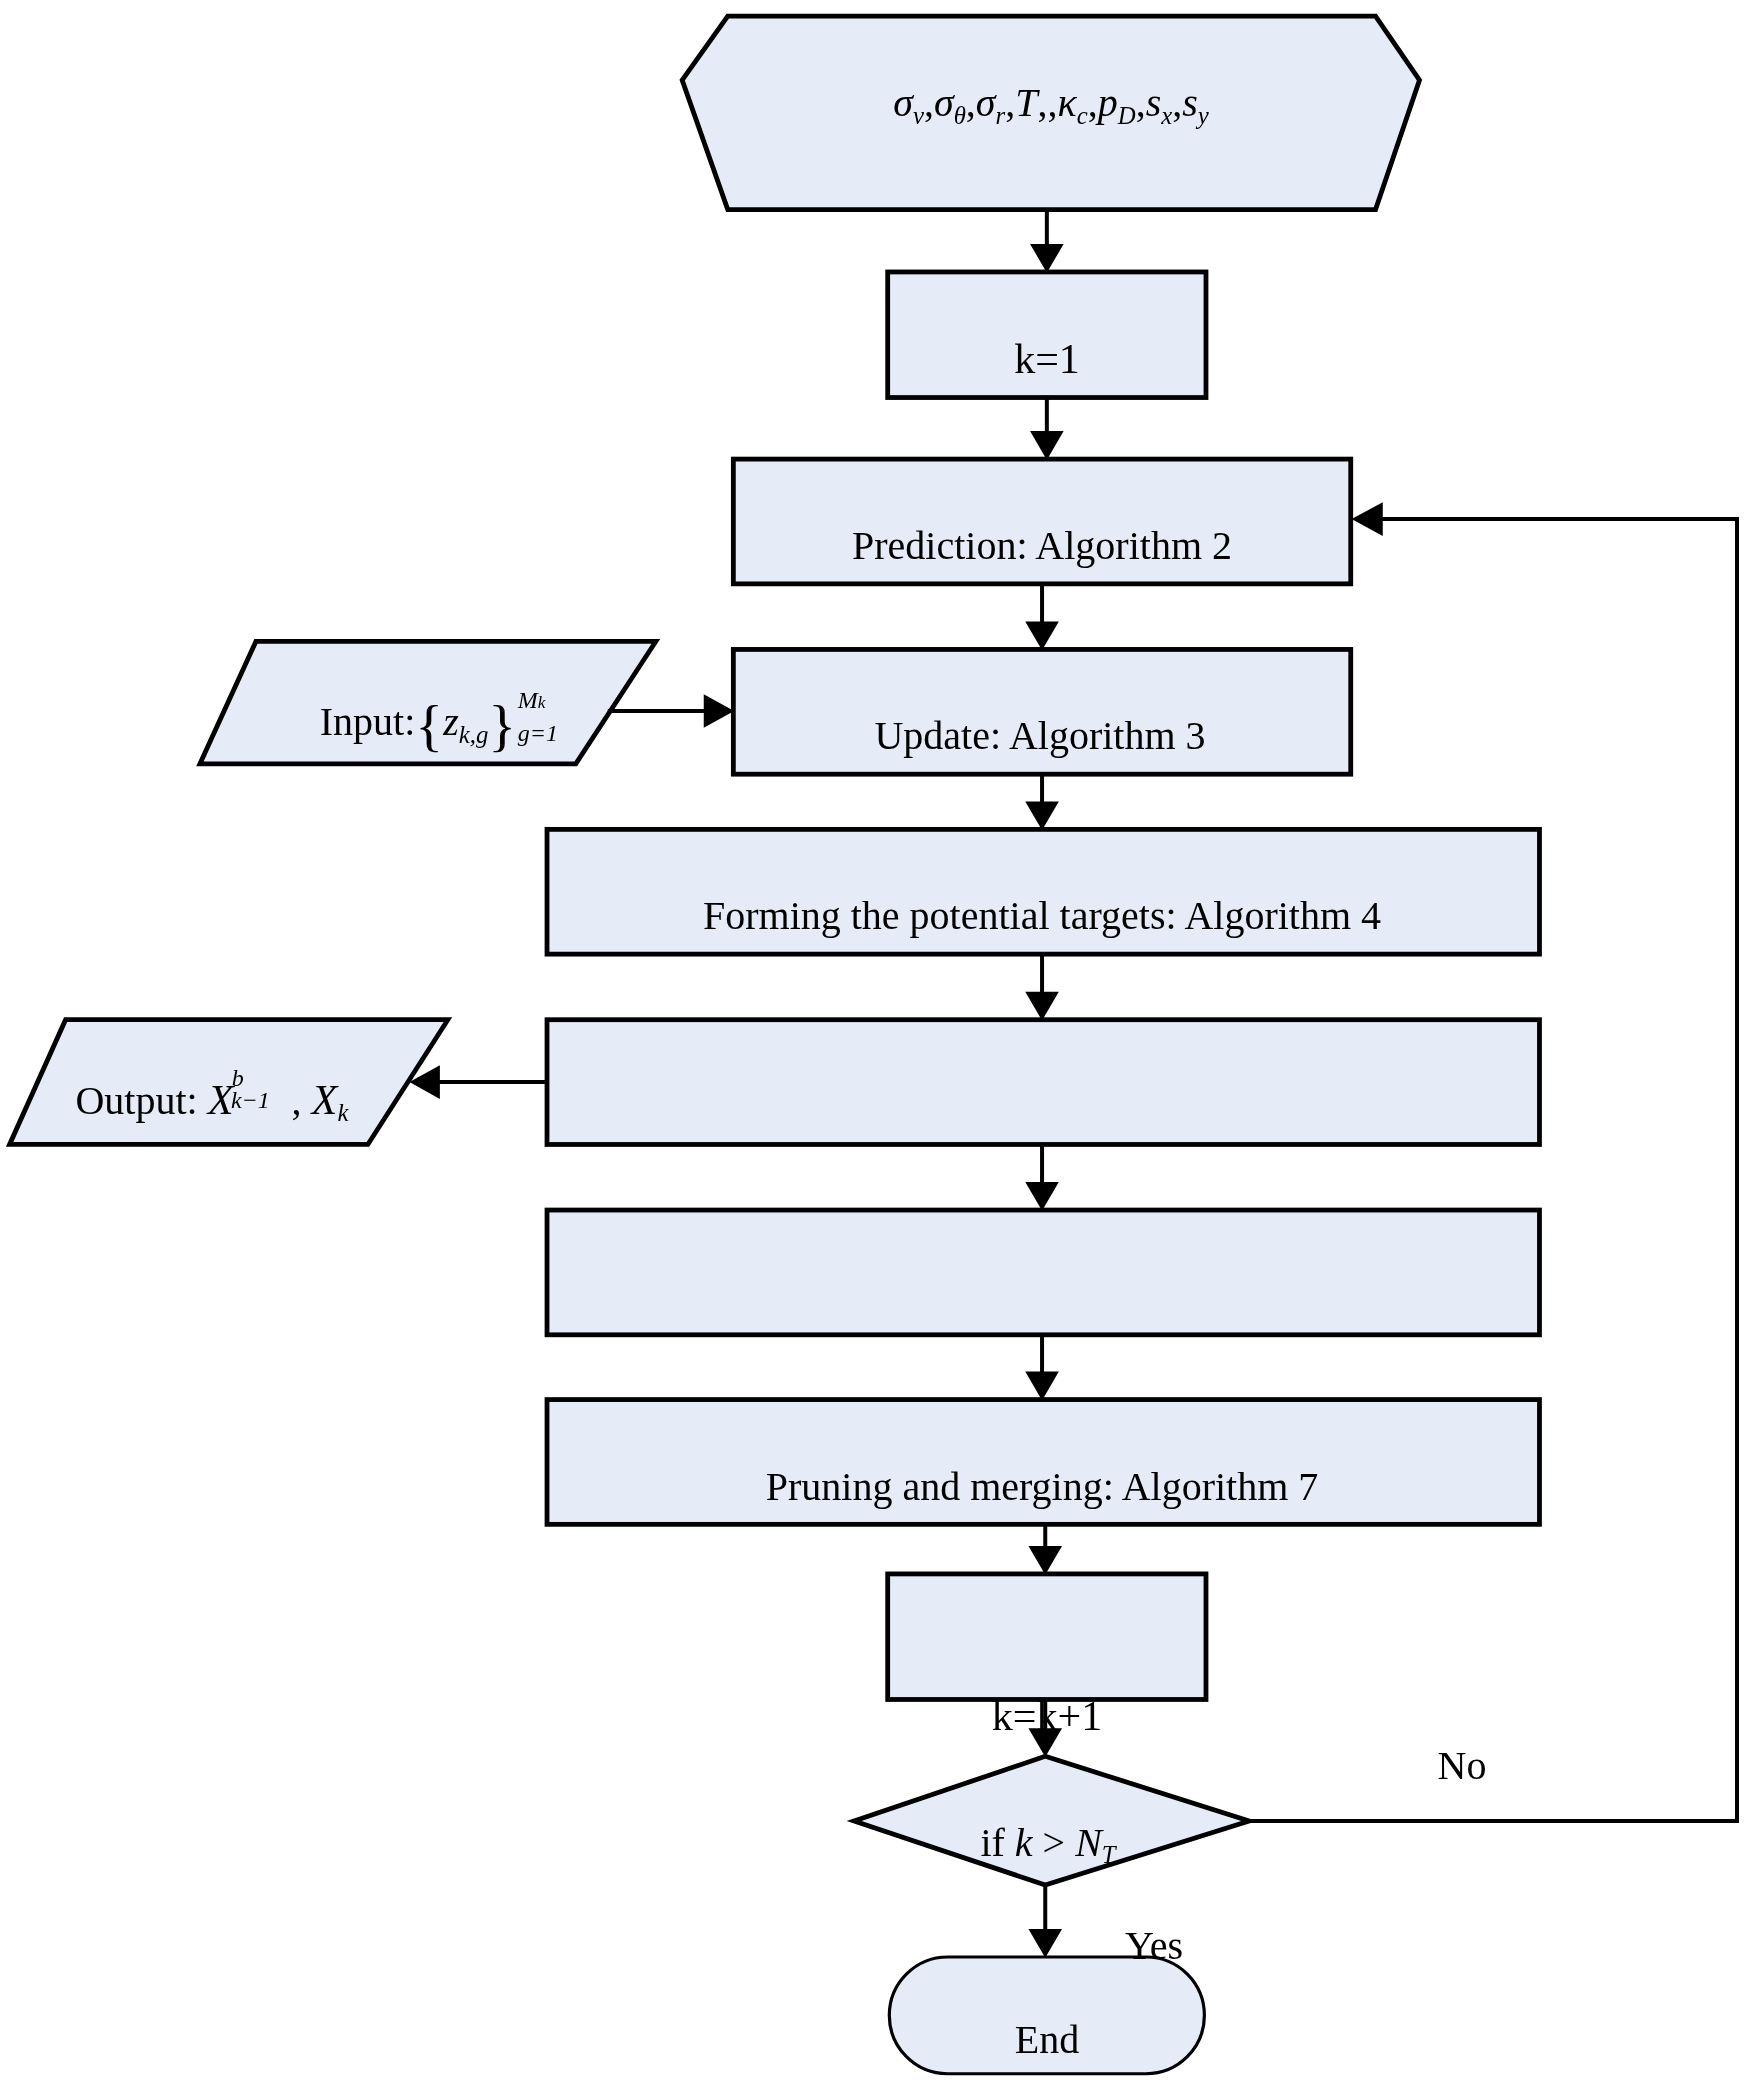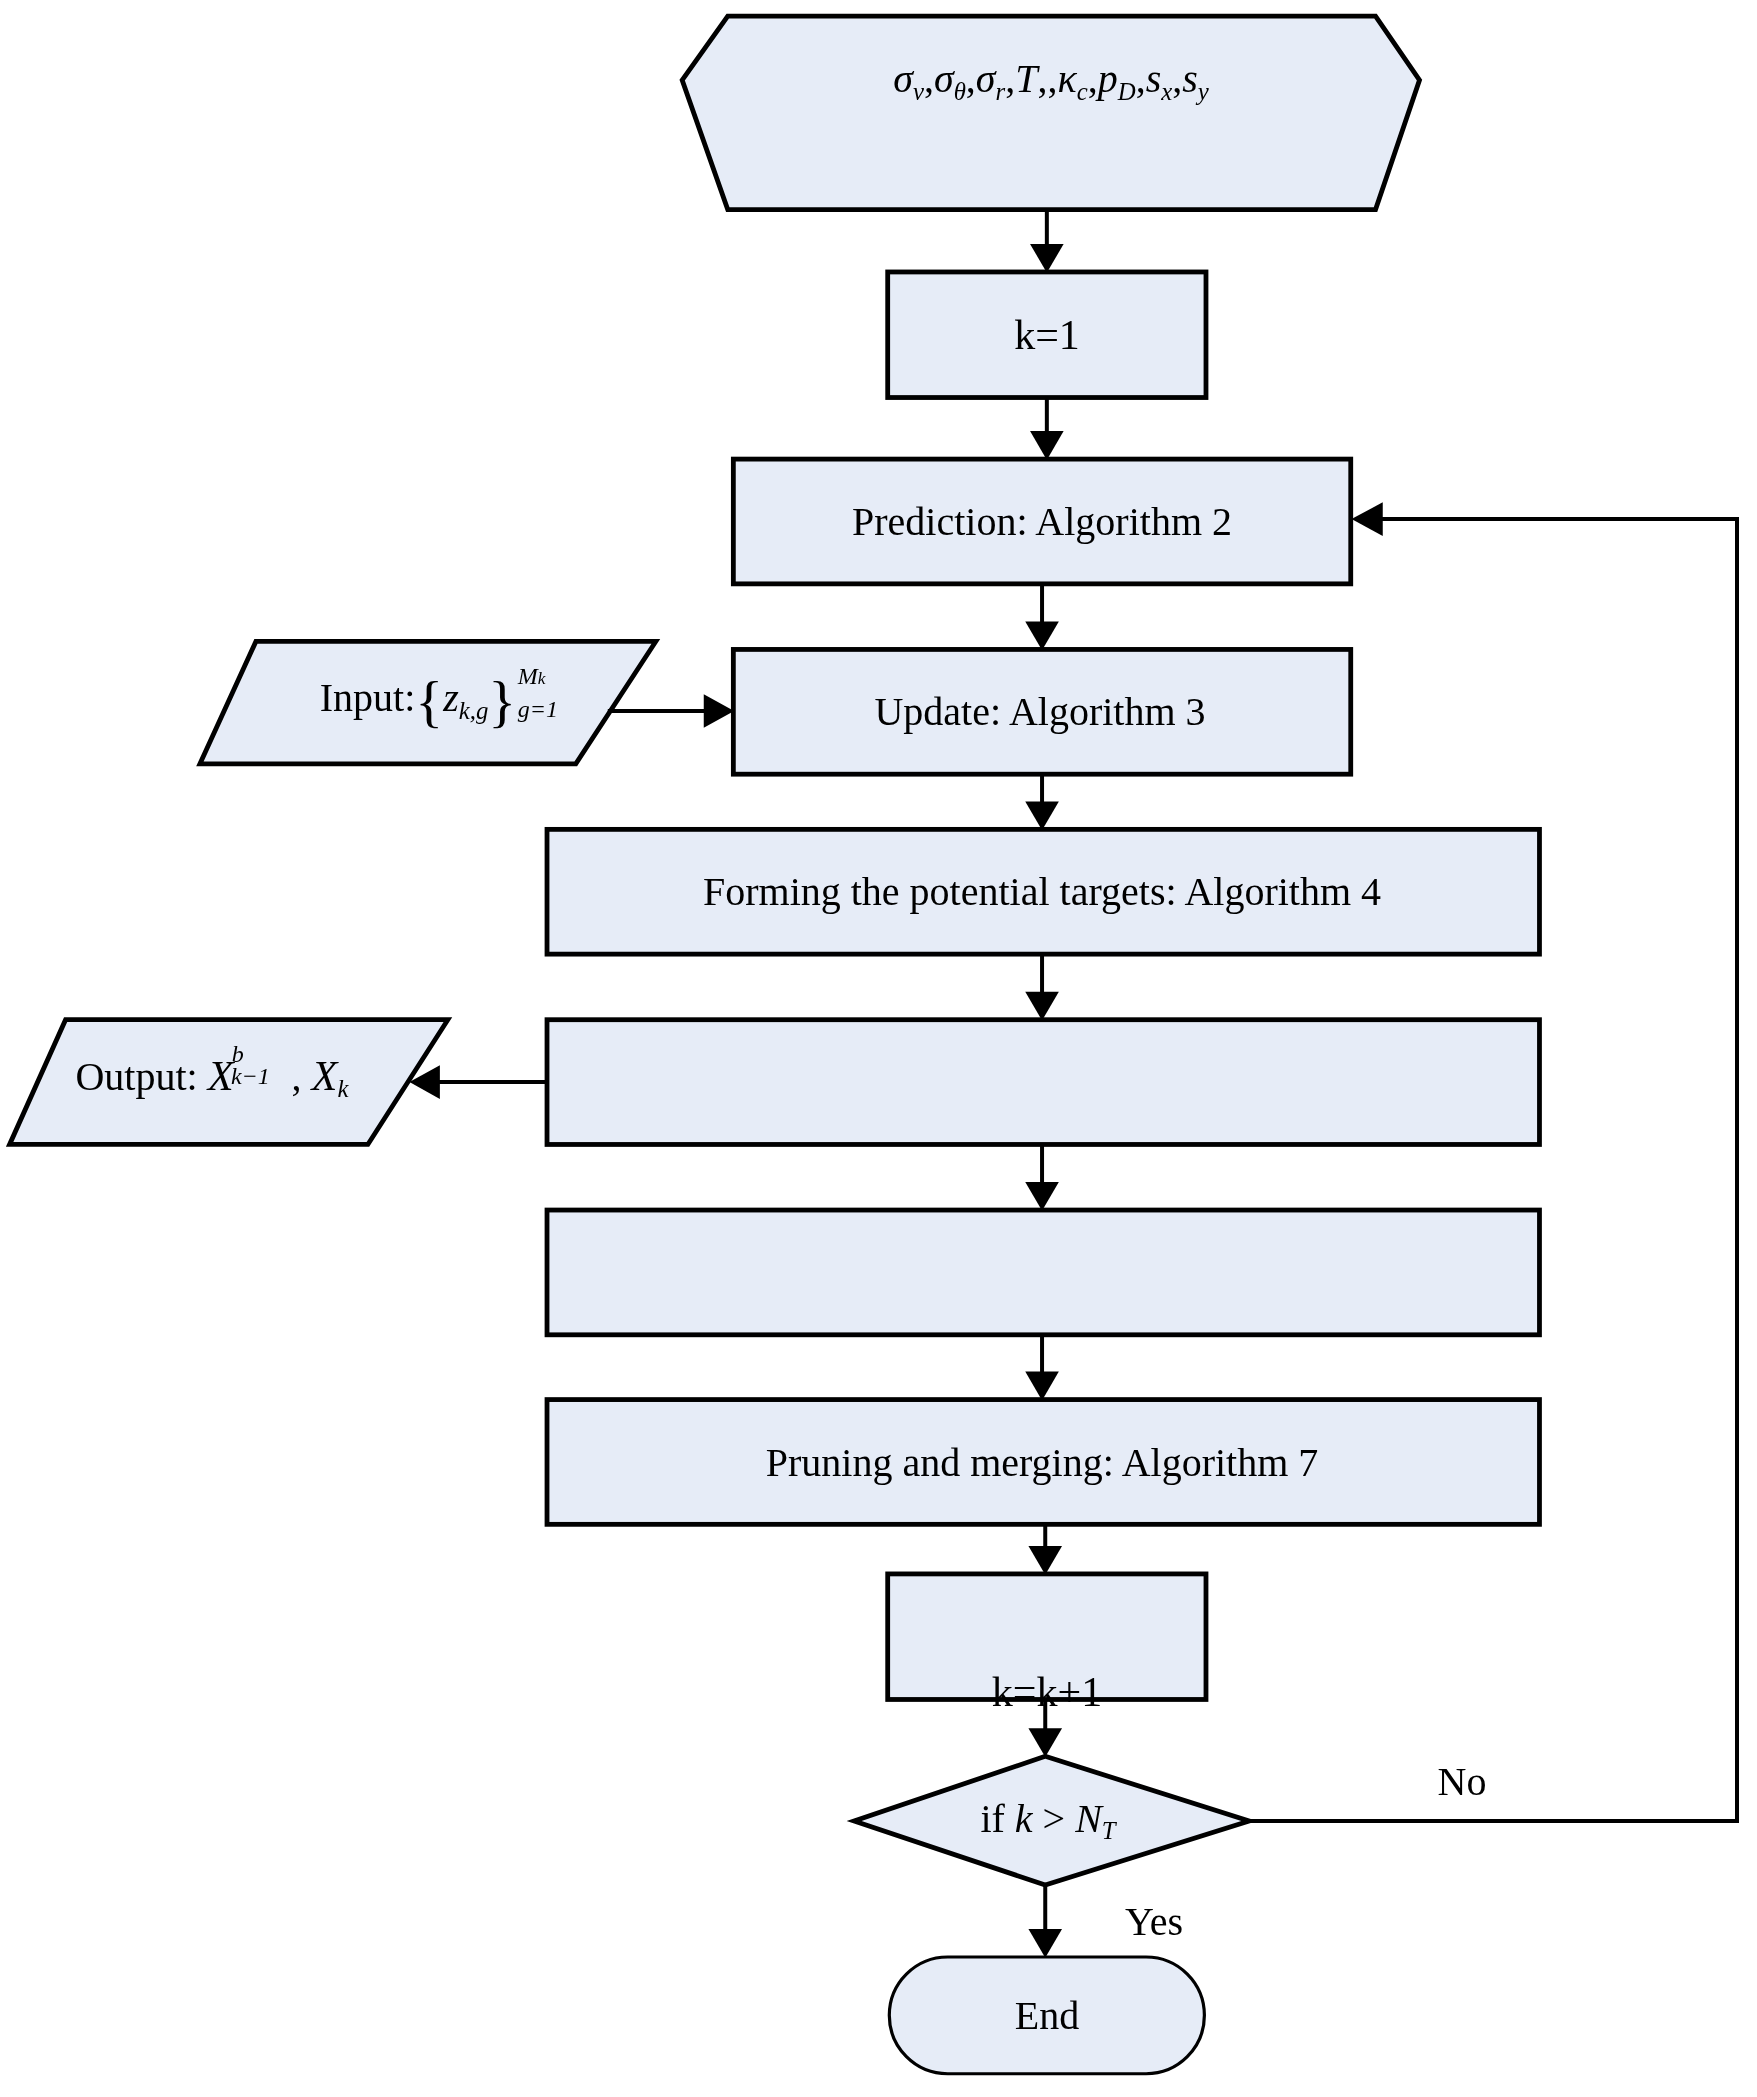--- a/index.html
+++ b/index.html
@@ -30,20 +30,21 @@
   .arrowhead { fill: #000000; }
 
   .lbl {
     position: absolute;
     font-family: "Liberation Serif", "DejaVu Serif", serif;
     color: #000000;
     white-space: nowrap;
     text-align: left;
     line-height: 1.05;
     pointer-events: none;
+    margin-top: 24px;
   }
   .lbl.center {
     transform: translate(-50%, -50%);
   }
   .box-text { font-size: 40px; }
   .mono-k { font-size: 42px; }
   .branch-text { font-size: 40px; }
   .hex-text { font-size: 40px; line-height: 1.35; }
 
   
@@ -197,20 +198,20 @@
 
 
   <div class="lbl center box-text" style="left:1042px; top:1463px;">Pruning and merging:  Algorithm 7</div>
 
   <div class="lbl center mono-k" style="left:1047px; top:1692px;">k=k+1</div>
 
   <div class="lbl center box-text" style="left:1048px; top:1821px;">
     if&nbsp;<i class="mi">k</i>&nbsp;&gt;&nbsp;<i class="mi">N</i><span class="sub">T</span>
   </div>
 
-  <div class="lbl center branch-text" style="left:1462px; top:1782px;">No</div>
+  <div class="lbl center branch-text" style="left:1462px; top:1742px;">No</div>
 
   <div class="lbl center branch-text" style="left:1154px; top:1922px;">Yes</div>
 
   <div class="lbl center box-text" style="left:1047px; top:2016px;">End</div>
 
 </div>
 
 
 </body></html>

